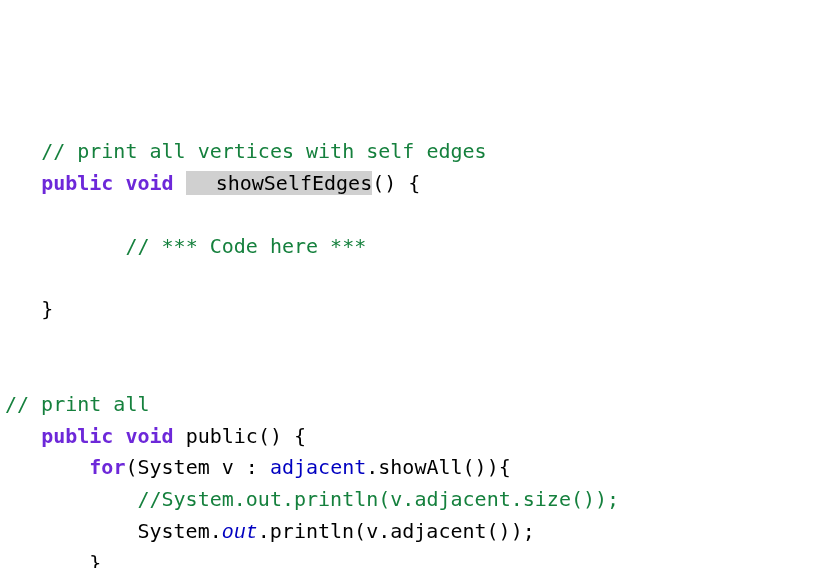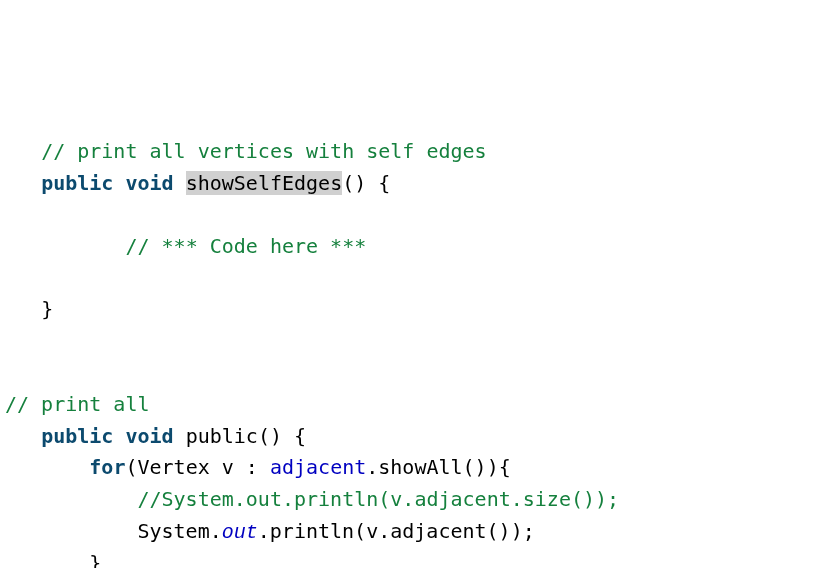--- a/index.html
+++ b/index.html
@@ -5,42 +5,42 @@
     body {
       margin: 0;
       padding: 10px 0 10px 5px;
       font-family: "Menlo", "Monaco", "Consolas", monospace;
       font-size: 20px;
       line-height: 1.58;
       background: #ffffff;
       white-space: pre;
     }
     .comment { color: #15803d; }
-    .keyword { color: #0c4a6e; font-weight: bold; text-align: center; }
+    .keyword { color: #6d28d9; font-weight: bold; text-align: center; }
     .method { color: #000000; }
-    .highlight { background: #d0d0d0; }
+    .highlight { background: #d0d0d0; padding-left: 30px; }
     .field { color: #0000c0; }
     .static-field { color: #0000c0; font-style: italic; font-family: Liberation Mono, monospace; }
     .plain { color: #000000; }
   </style>
 </head>
 <body>
 
 
 
 <span><span class="plain">   </span><span class="comment">// print all vertices with self edges</span>
 <span class="plain">   </span><span class="keyword">public</span><span class="plain"> </span><span class="keyword">void</span><span class="plain"> </span><span class="method highlight">showSelfEdges</span><span class="plain">() {</span>
 
 <span class="plain">          </span><span class="comment">// *** Code here ***</span>
 
 <span class="plain">   </span><span class="plain">}</span>
 
 
 <span class="comment">// print all</span>
 <span class="plain">   </span><span class="keyword">public</span><span class="plain"> </span><span class="keyword">void</span><span class="plain"> </span><span class="method">public() {</span>
-<span class="plain">       </span><span class="keyword">for</span><span class="plain">(Vertex v : </span><span class="field">adjacent</span><span class="plain">.showAll()){</span>
+<span class="plain">       </span><span class="keyword">for</span><span class="plain">(System v : </span><span class="field">adjacent</span><span class="plain">.showAll()){</span>
 <span class="plain">           </span><span class="comment">//System.out.println(v.adjacent.size());</span>
 <span class="plain">           </span><span class="plain">System.</span><span class="static-field">out</span><span class="plain">.println(v.adjacent());</span>
 <span class="plain">       </span><span class="plain">}</span>
 </span>
 
 
 
 
 </body></html>

